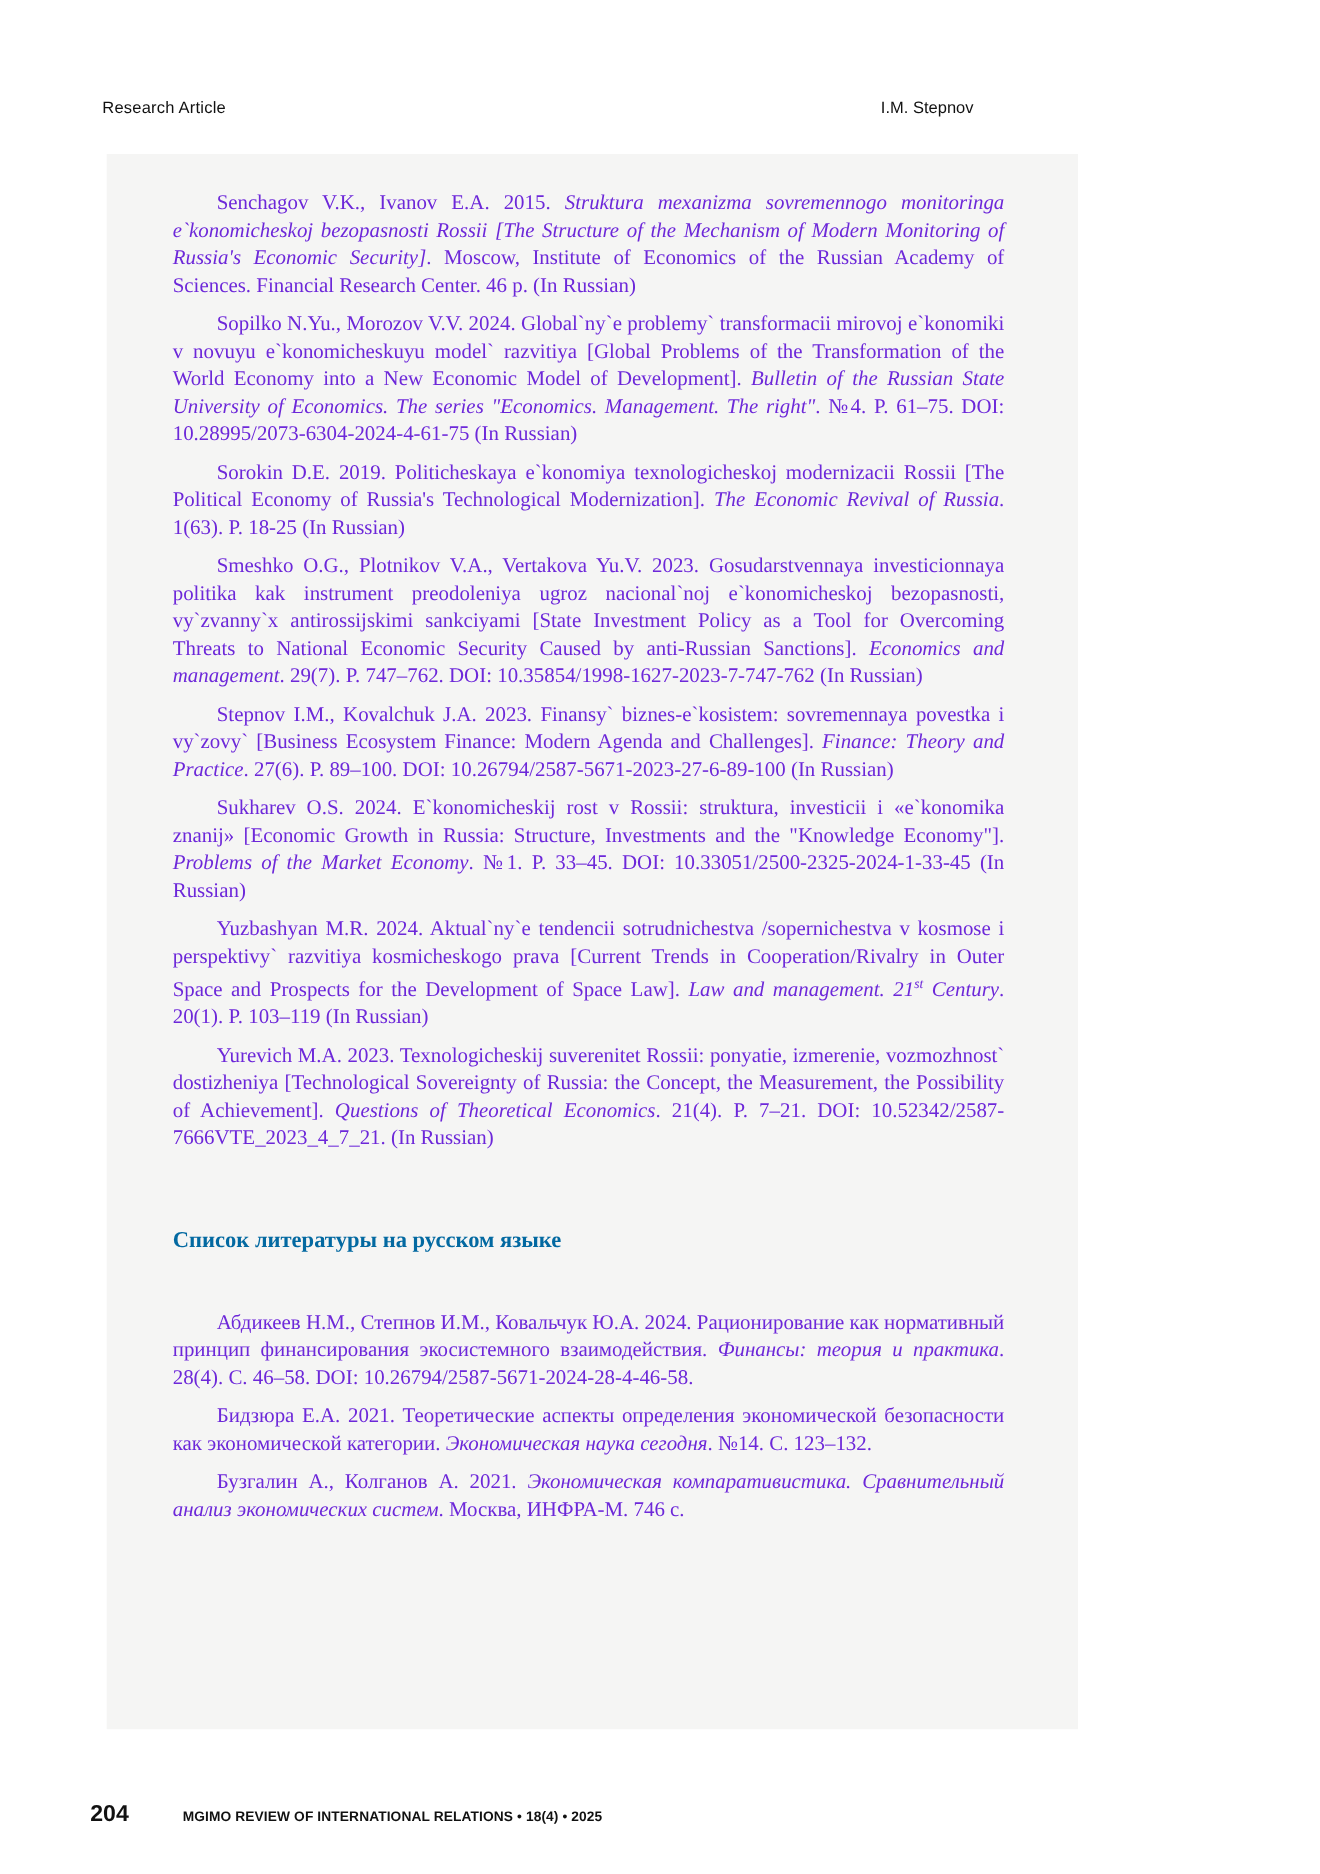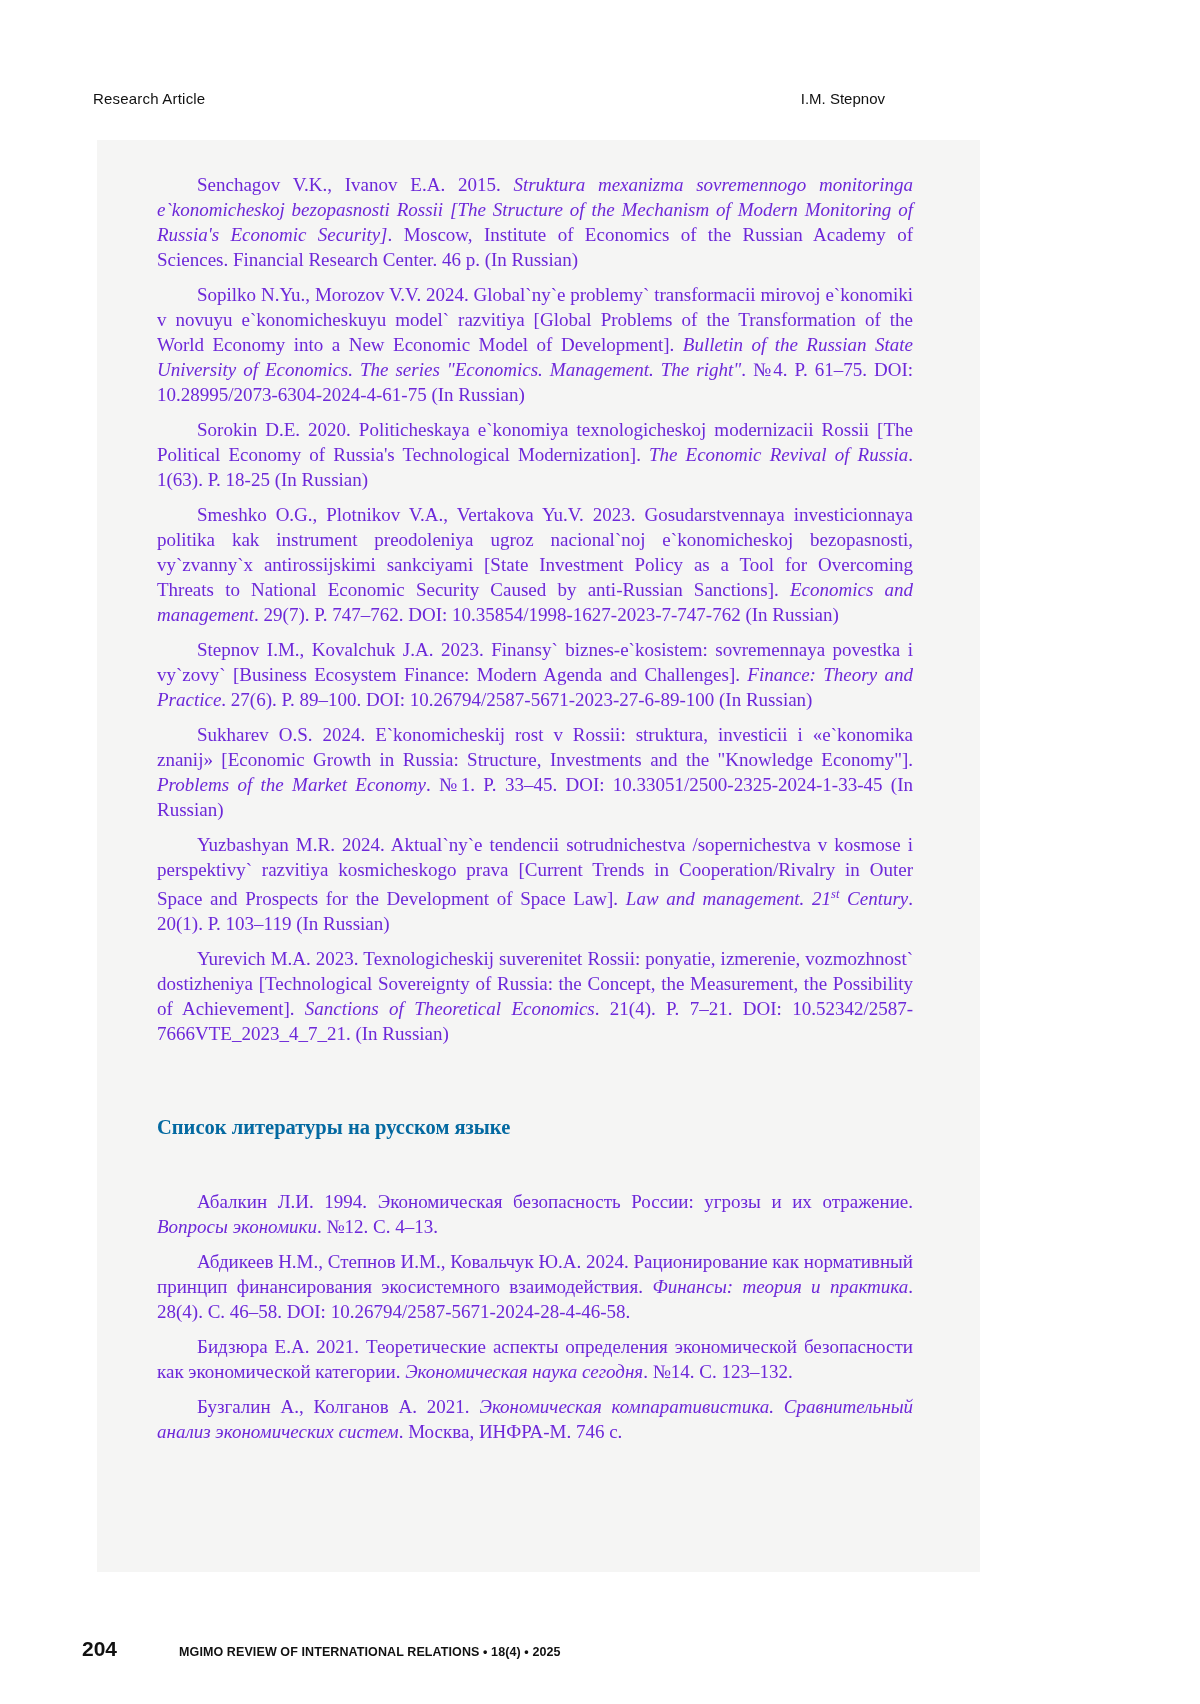--- a/index.html
+++ b/index.html
@@ -34,50 +34,49 @@
   }
   .it { font-style:italic; }
   sup { font-size:0.65em; }
   h2.ru-heading {
     font-size:20.5px; font-weight:bold;
     margin:70px 0 50px 0;
     color:#0369a1;
   }
   .page-footer {
     position:absolute; left:82px; top:1637px;
-    display:flex; align-items:baseline; gap:22px;
+    display:flex; align-items:baseline; gap:9px;
     font-family:"Liberation Sans", sans-serif;
     color:#111;
   }
   .page-num { font-size:21px; font-weight:bold; }
   .journal { font-size:12.5px; font-weight:bold; letter-spacing:0.1px;padding-left:40px; }
 </style>
 </head>
 <body>
 
 <div class="page">
 
   <header class="page-header">
     <span class="header-left">Research Article</span>
     <span class="header-right">I.M. Stepnov</span>
   </header>
 
   <main class="panel">
     <p class="ref"><span>Senchagov V.K., Ivanov E.A. 2015. </span><span class="it">Struktura mexanizma sovremennogo monitoringa e`konomicheskoj bezopasnosti Rossii [The Structure of the Mechanism of Modern Monitoring of Russia's Economic Security]</span><span>. Moscow, Institute of Economics of the Russian Academy of Sciences. Financial Research Center. 46 p. (In Russian)</span></p>
     <p class="ref"><span>Sopilko N.Yu., Morozov V.V. 2024. Global`ny`e problemy` transformacii mirovoj e`konomiki v novuyu e`konomicheskuyu model` razvitiya [Global Problems of the Transformation of the World Economy into a New Economic Model of Development]. </span><span class="it">Bulletin of the Russian State University of Economics. The series "Economics. Management. The right"</span><span>. №4. P. 61–75. DOI: 10.28995/2073-6304-2024-4-61-75 (In Russian)</span></p>
-    <p class="ref"><span>Sorokin D.E. 2020. Politicheskaya e`konomiya texnologicheskoj modernizacii Rossii [The Political Economy of Russia's Technological Modernization]. </span><span class="it">The Economic Revival of Russia</span><span>. 1(63). P. 18-25 (In Russian)</span></p>
+    <p class="ref"><span>Sorokin D.E. 2019. Politicheskaya e`konomiya texnologicheskoj modernizacii Rossii [The Political Economy of Russia's Technological Modernization]. </span><span class="it">The Economic Revival of Russia</span><span>. 1(63). P. 18-25 (In Russian)</span></p>
     <p class="ref"><span>Smeshko O.G., Plotnikov V.A., Vertakova Yu.V. 2023. Gosudarstvennaya investicionnaya politika kak instrument preodoleniya ugroz nacional`noj e`konomicheskoj bezopasnosti, vy`zvanny`x antirossijskimi sankciyami [State Investment Policy as a Tool for Overcoming Threats to National Economic Security Caused by anti-Russian Sanctions]. </span><span class="it">Economics and management</span><span>. 29(7). P. 747–762. DOI: 10.35854/1998-1627-2023-7-747-762 (In Russian)</span></p>
     <p class="ref"><span>Stepnov I.M., Kovalchuk J.A. 2023. Finansy` biznes-e`kosistem: sovremennaya povestka i vy`zovy` [Business Ecosystem Finance: Modern Agenda and Challenges]. </span><span class="it">Finance: Theory and Practice</span><span>. 27(6). P. 89–100. DOI: 10.26794/2587-5671-2023-27-6-89-100 (In Russian)</span></p>
     <p class="ref"><span>Sukharev O.S. 2024. E`konomicheskij rost v Rossii: struktura, investicii i «e`konomika znanij» [Economic Growth in Russia: Structure, Investments and the "Knowledge Economy"]. </span><span class="it">Problems of the Market Economy</span><span>. №1. P. 33–45. DOI: 10.33051/2500-2325-2024-1-33-45 (In Russian)</span></p>
     <p class="ref"><span>Yuzbashyan M.R. 2024. Aktual`ny`e tendencii sotrudnichestva /sopernichestva v kosmose i perspektivy` razvitiya kosmicheskogo prava [Current Trends in Cooperation/Rivalry in Outer Space and Prospects for the Development of Space Law]. </span><span class="it">Law and management. 21</span><sup class="it">st</sup><span class="it"> Century</span><span>. 20(1). P. 103–119 (In Russian)</span></p>
-    <p class="ref"><span>Yurevich M.A. 2023. Texnologicheskij suverenitet Rossii: ponyatie, izmerenie, vozmozhnost` dostizheniya [Technological Sovereignty of Russia: the Concept, the Measurement, the Possibility of Achievement]. </span><span class="it">Sanctions of Theoretical Economics</span><span>. 21(4). P. 7–21. DOI: 10.52342/2587-7666VTE_2023_4_7_21. (In Russian)</span></p>
+    <p class="ref"><span>Yurevich M.A. 2023. Texnologicheskij suverenitet Rossii: ponyatie, izmerenie, vozmozhnost` dostizheniya [Technological Sovereignty of Russia: the Concept, the Measurement, the Possibility of Achievement]. </span><span class="it">Questions of Theoretical Economics</span><span>. 21(4). P. 7–21. DOI: 10.52342/2587-7666VTE_2023_4_7_21. (In Russian)</span></p>
 
     <h2 class="ru-heading">Список литературы на русском языке</h2>
 
-    <p class="ref"><span>Абалкин Л.И. 1994. Экономическая безопасность России: угрозы и их отражение. </span><span class="it">Вопросы экономики</span><span>. №12. С. 4–13.</span></p>
     <p class="ref"><span>Абдикеев Н.М., Степнов И.М., Ковальчук Ю.А. 2024. Рационирование как нормативный принцип финансирования экосистемного взаимодействия. </span><span class="it">Финансы: теория и практика</span><span>. 28(4). С. 46–58. DOI: 10.26794/2587-5671-2024-28-4-46-58.</span></p>
     <p class="ref"><span>Бидзюра Е.А. 2021. Теоретические аспекты определения экономической безопасности как экономической категории. </span><span class="it">Экономическая наука сегодня</span><span>. №14. С. 123–132.</span></p>
     <p class="ref"><span>Бузгалин А., Колганов А. 2021. </span><span class="it">Экономическая компаративистика. Сравнительный анализ экономических систем</span><span>. Москва, ИНФРА-М. 746 с.</span></p>
   </main>
 
   <footer class="page-footer">
     <span class="page-num">204</span>
     <span class="journal">MGIMO REVIEW OF INTERNATIONAL RELATIONS  •  18(4)  •  2025</span>
   </footer>
 

